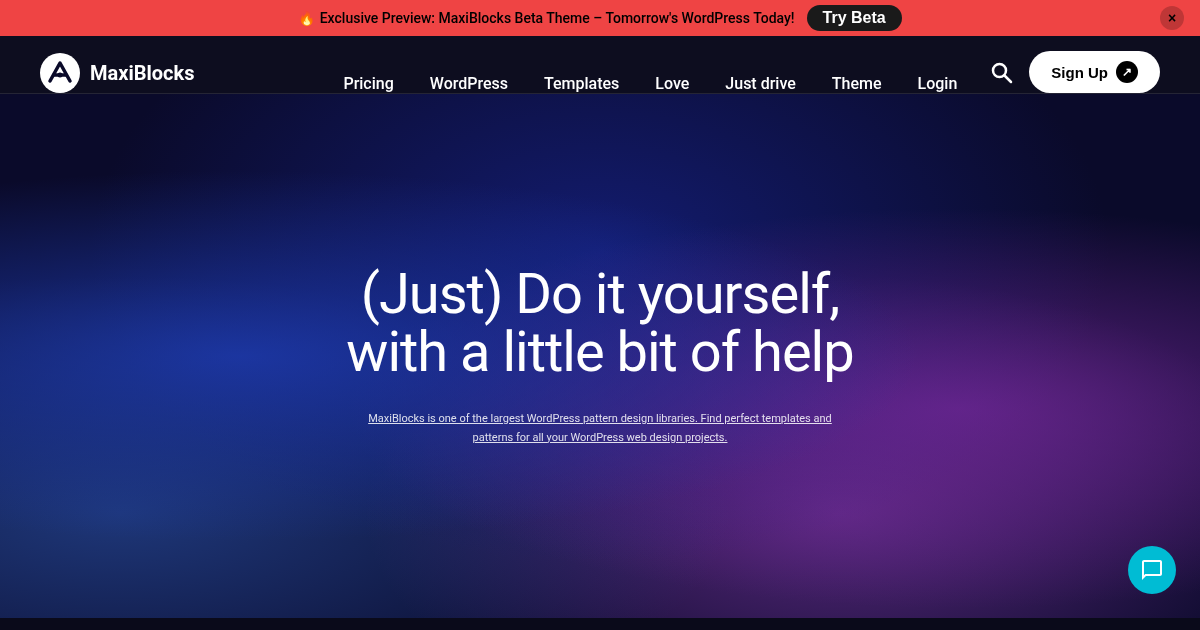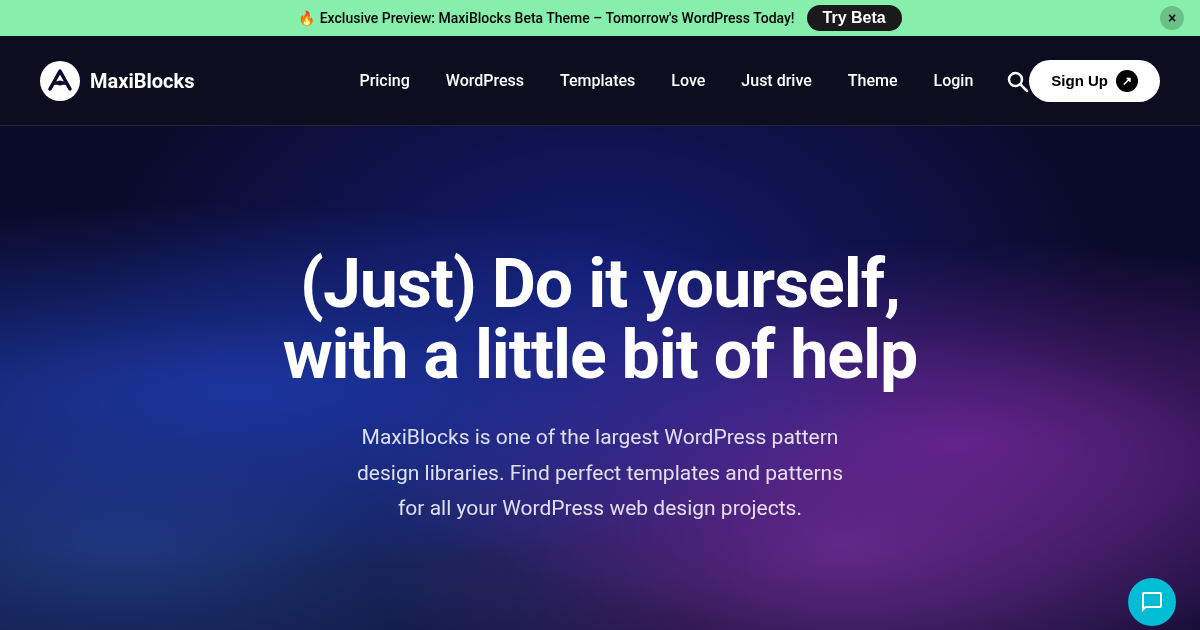--- a/index.html
+++ b/index.html
@@ -11,21 +11,21 @@
     body {
       font-family: -apple-system, BlinkMacSystemFont, 'Segoe UI', Roboto, sans-serif;
       width: 1200px;
       height: 630px;
       overflow: hidden;
       background: #0a0a1a;
     }
 
     
     .banner {
-      background: #86efac;
+      background: #ef4444;
       display: flex;
       align-items: center;
       justify-content: center;
       padding: 6px 16px;
       position: relative;
       height: 36px;
     }
 
     .banner-text {
       color: #000;
@@ -65,23 +65,23 @@
       align-items: center;
       justify-content: center;
       font-size: 14px;
       font-weight: bold;
     }
 
     
     .navbar {
       background: #0d0d1f;
       display: flex;
-      align-items: center;
+      align-items: flex-end;
       padding: 0 40px;
-      height: 90px;
+      height: 58px;
       border-bottom: 1px solid rgba(255,255,255,0.1);
     }
 
     .logo-area {
       display: flex;
       align-items: center;
       gap: 10px;
       margin-right: auto;
       cursor: pointer;
     }
@@ -109,21 +109,21 @@
       color: #fff;
       text-decoration: none;
       font-size: 16px;
       font-weight: 500;
       cursor: pointer;
     }
 
     .nav-actions {
       display: flex;
       align-items: center;
-      gap: 0;
+      gap: 16px;
     }
 
     .search-icon-btn {
       background: none;
       border: none;
       color: #fff;
       cursor: pointer;
       display: flex;
       align-items: center;
       font-size: 22px;
@@ -180,34 +180,35 @@
     }
 
     .hero-content {
       position: relative;
       z-index: 2;
       max-width: 900px;
       padding: 0 40px;
     }
 
     .hero-title {
-      font-size: 68px;
-      font-weight: 700;
+      font-size: 56px;
+      font-weight: 400;
       color: #fff;
       line-height: 1.05;
       margin-bottom: 28px;
       letter-spacing: -1px;
     }
 
     .hero-subtitle {
-      font-size: 21px;
+      font-size: 11px;
       color: rgba(255,255,255,0.85);
       line-height: 1.7;
       max-width: 500px;
       margin: 0 auto;
+      text-decoration: underline;
     }
 
     
     .chat-btn {
       position: absolute;
       bottom: 24px;
       right: 24px;
       background: #00bcd4;
       border: none;
       border-radius: 50%;

